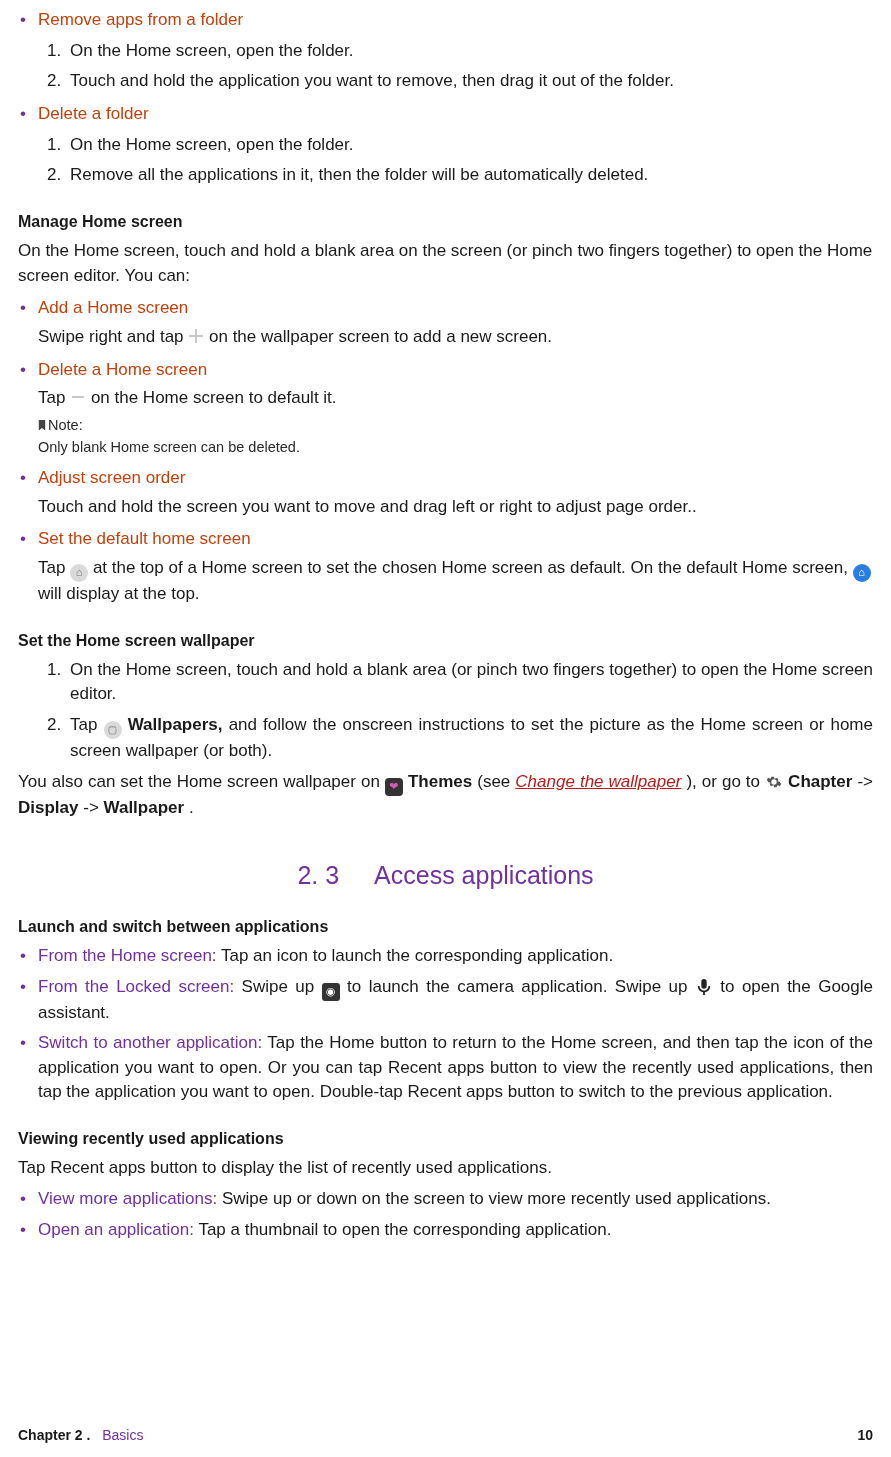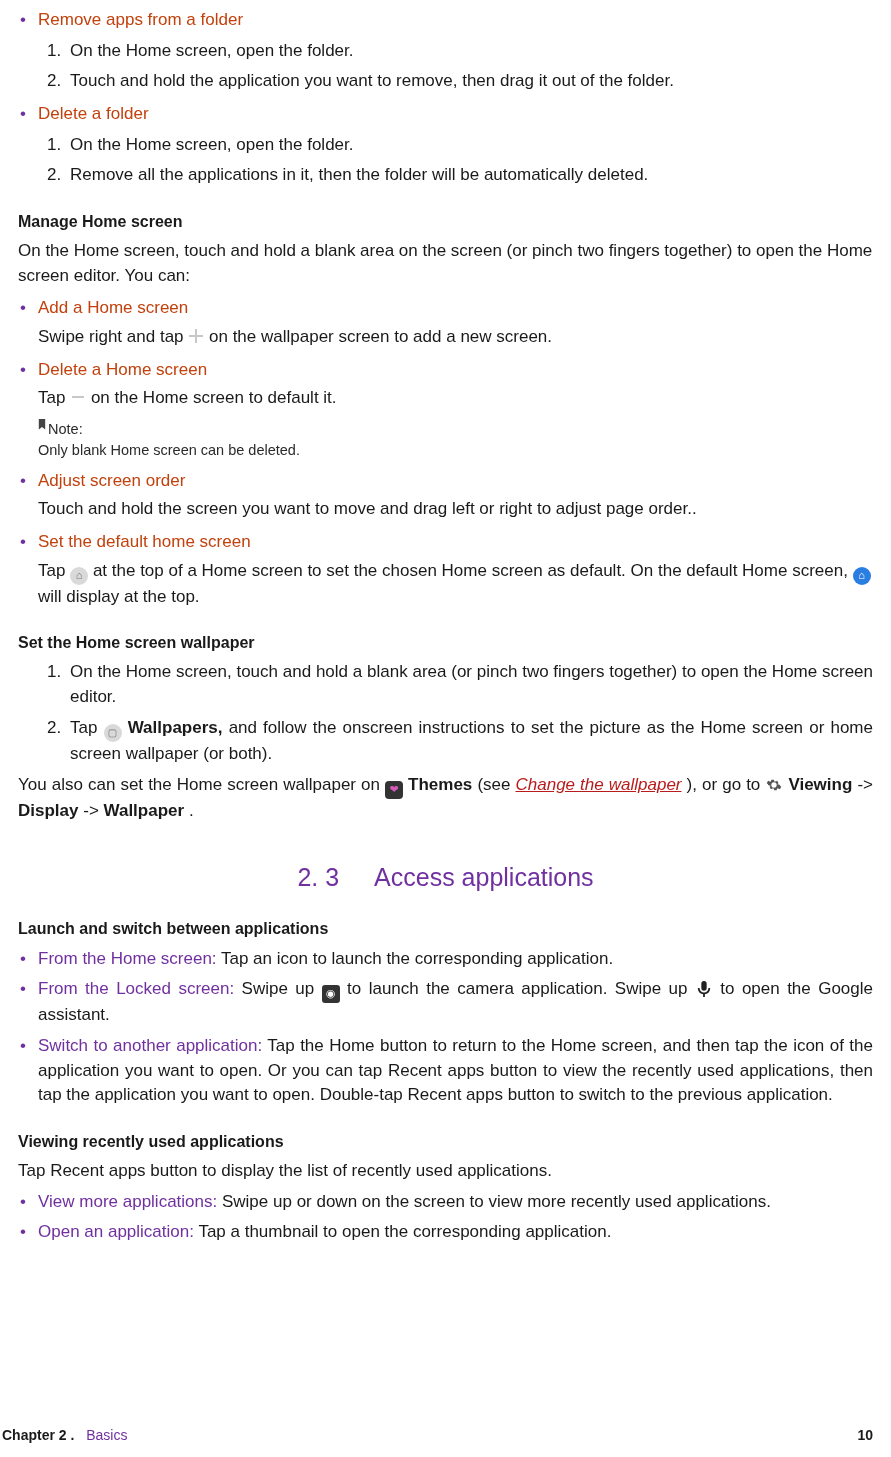--- a/index.html
+++ b/index.html
@@ -49,21 +49,21 @@
     padding-left: 20px;
     margin-top: 4px;
     margin-bottom: 4px;
   }
   .note {
     padding-left: 20px;
     font-size: 14.5px;
     color: #2a2a2a;
     margin-top: 2px;
   }
-  .note-label { display: inline-flex; align-items: flex-start; gap: 2px; }
+  .note-label { display: inline-flex; align-items: center; gap: 2px; }
   .bookmark-icon { display: inline-block; width: 8px; }
   .plus-icon, .minus-icon {
     display: inline-block;
     width: 16px; height: 16px;
     vertical-align: -2px;
     color: #c8c8c8;
     position: relative;
   }
   .plus-icon::before, .plus-icon::after, .minus-icon::before {
     content: "";
@@ -121,21 +121,21 @@
   }
   .bullet-line::before {
     content: "•";
     color: #7030a0;
     position: absolute;
     left: 2px; top: 0;
   }
   .footer {
     position: absolute;
     bottom: 12px;
-    left: 2px;
+    left: 18px;
     right: 18px;
     display: flex;
     justify-content: space-between;
     font-size: 14px;
   }
   .footer .chap { font-weight: 700; }
   .footer .name { color: #7030a0; margin-left: 8px; }
   .footer .page { font-weight: 700; }
   .justify { text-align: justify; }
 </style>
@@ -207,21 +207,21 @@
   <span class="themes-icon">❤</span>
   <strong> Themes</strong>
   <span> (see </span>
   <a class="link-purple" href="#">Change the wallpaper</a>
   <span>), or go to </span>
   <span class="settings-icon">
     <svg viewBox="0 0 24 24">
         <path fill="#555" d="M12 8a4 4 0 1 0 0 8 4 4 0 0 0 0-8zm9 4a7 7 0 0 1-.1 1.2l2 1.6-2 3.4-2.4-.9a7 7 0 0 1-2 .1l-.4 2.6h-4l-.4-2.6a7 7 0 0 1-2-.1l-2.4.9-2-3.4 2-1.6A7 7 0 0 1 3 12a7 7 0 0 1 .1-1.2l-2-1.6 2-3.4 2.4.9a7 7 0 0 1 2-.1L8 4h4l.4 2.6a7 7 0 0 1 2 .1l2.4-.9 2 3.4-2 1.6A7 7 0 0 1 21 12z"></path>
       </svg>
   </span>
-  <strong> Viewing</strong>
+  <strong> Chapter</strong>
   <span> -&gt; </span>
   <strong>Display</strong>
   <span> -&gt; </span>
   <strong>Wallpaper</strong>
   <span>.</span>
 </p>
 
 <h2 class="section-num">
   <span>2. 3</span>
   <span class="label">Access applications</span>

